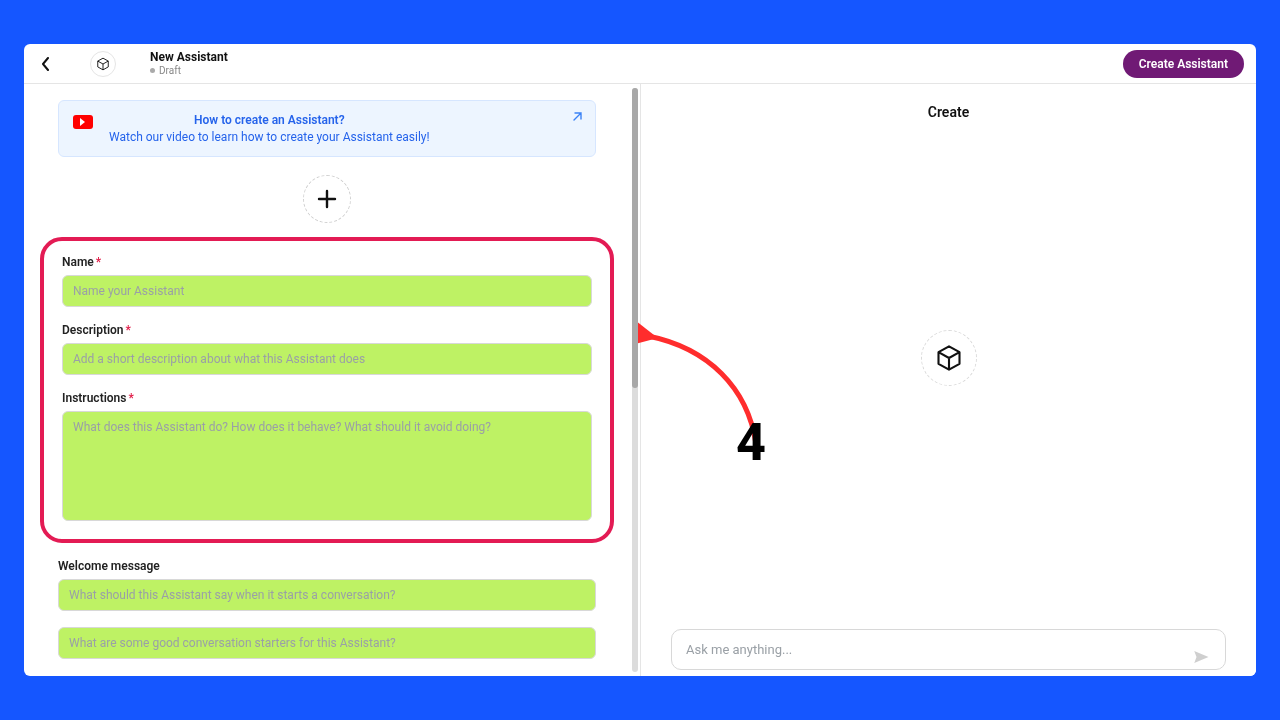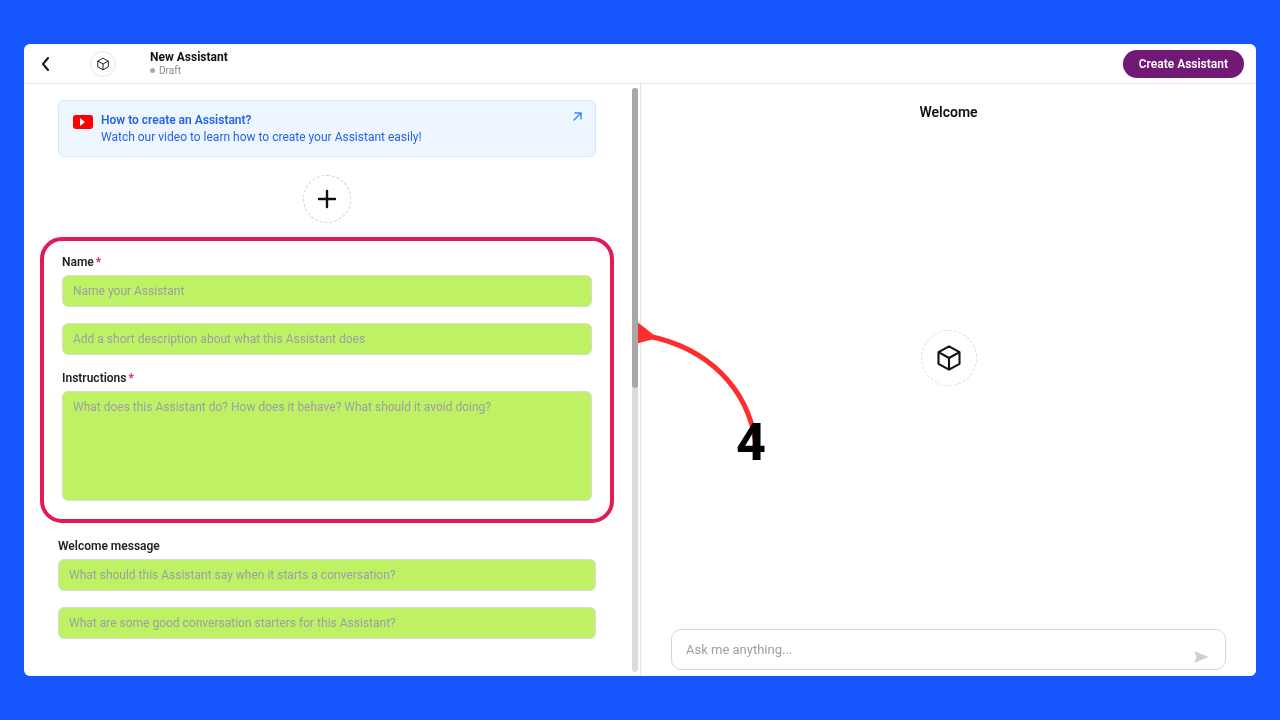--- a/index.html
+++ b/index.html
@@ -43,22 +43,23 @@
   .scroll-thumb {
     position:absolute; right:2px; top:4px; width:6px; height:300px; background:#a8a8a8; border-radius:3px;
   }
   .divider { width: 1px; background: #e5e5e5; }
   .right {
     flex: 1; display: flex; flex-direction: column; align-items: center;
     padding: 16px 24px; background:#fff;
   }
   .info-banner {
     background: #edf5ff; border: 1px solid #d6e6ff; border-radius: 6px;
-    padding: 12px 14px; display: flex; align-items: flex-start; gap: 8px;
+    padding: 12px 14px; display: flex; align-items: flex-start; gap: 16px;
     position: relative;
+    text-align: center;
   }
   .yt { width: 20px; height: 14px; background: #ff0000; border-radius: 3px; position: relative; flex-shrink:0; margin-top:2px;}
   .yt::after { content:""; position:absolute; left:7px; top:3px; border-left:5px solid #fff; border-top:4px solid transparent; border-bottom:4px solid transparent;}
   .banner-text .link { color: #2563eb; font-size: 12px; font-weight: 600; }
   .banner-text .sub { color: #2563eb; font-size: 12px; margin-top:3px;}
   .ext { position: absolute; right: 12px; top: 10px; color: #3b82f6; }
   .add-circle {
     width: 48px; height: 48px; border: 1px dashed #d0d0d0; border-radius: 50%;
     display: flex; align-items: center; justify-content: center;
     margin: 18px auto 14px auto; font-size: 28px; color: #111; cursor:pointer;
@@ -150,20 +151,21 @@
               <path d="M11 3 V19 M3 11 H19" stroke="#111" stroke-width="2.4" stroke-linecap="round"></path>
             </svg>
         </div>
 
         <div class="highlight-box">
           <div class="field">
             <label class="label"><span>Name</span><span class="req">*</span></label>
             <input class="input" placeholder="Name your Assistant" style="">
           </div>
           <div class="field">
+            <label class="label"><span>Description</span><span class="req">*</span></label>
             <input class="input" placeholder="Add a short description about what this Assistant does" style="">
           </div>
           <div class="field" style="margin-bottom:4px;">
             <label class="label"><span>Instructions</span><span class="req">*</span></label>
             <textarea class="textarea" placeholder="What does this Assistant do? How does it behave? What should it avoid doing?" style=""></textarea>
           </div>
         </div>
 
         <div class="field">
           <label class="label">Welcome message</label>
@@ -177,21 +179,21 @@
       </div>
       <div class="scroll-edge">
         <div class="scroll-track"></div>
         <div class="scroll-thumb"></div>
       </div>
     </div>
 
     <div class="divider"></div>
 
     <div class="right" style="position:relative;">
-      <div class="preview-title">Welcome</div>
+      <div class="preview-title">Create</div>
       <div class="cube-big-wrap">
         <svg width="28" height="28" viewBox="0 0 24 24">
             <path d="M12 2 L21 7 L21 17 L12 22 L3 17 L3 7 Z M3 7 L12 12 L21 7 M12 12 L12 22" stroke="#111" stroke-width="1.8" fill="none" stroke-linejoin="round"></path>
           </svg>
       </div>
       <div class="preview-input-wrap" style="position:relative;">
         <input class="preview-input" placeholder="Ask me anything..." style="">
         <span class="send-ic">
           <svg width="18" height="18" viewBox="0 0 24 24">
               <path d="M3 20 L22 12 L3 4 L6 12 Z" fill="#cfcfcf"></path>

